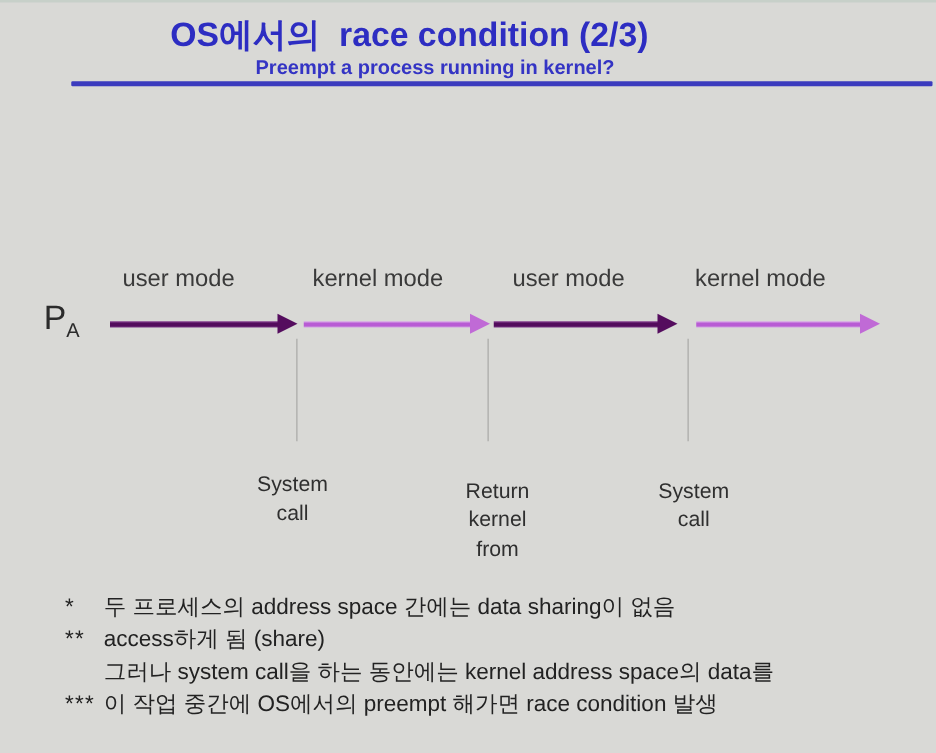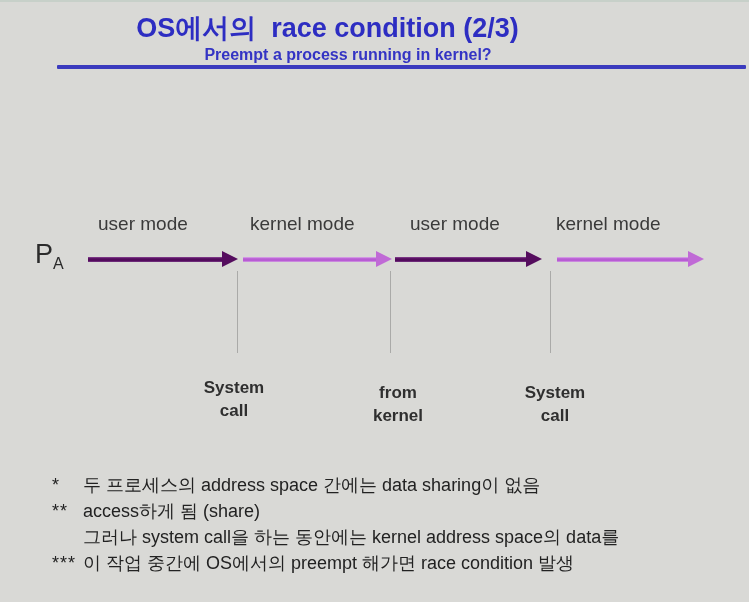--- a/index.html
+++ b/index.html
@@ -59,21 +59,21 @@
   .arrow.a3 { left:557px; width:147px; }
   .vline {
     position:absolute; top:271px; height:82px; width:1px;
     background:#aaaaa8;
   }
   .vline.v0 { left:237px; }
   .vline.v1 { left:390px; }
   .vline.v2 { left:550px; }
   .transition {
     position:absolute; width:84px;
-    font-size:17px; color:#2f2f2f; text-align:center; line-height:1.38;font-weight:bold;
+    font-size:17px; color:#2f2f2f; text-align:center; line-height:1.38;
   }
   .transition.t0 { left:192px; top:376px; }
   .transition.t1 { left:356px; top:381px; }
   .transition.t2 { left:513px; top:381px; }
   .notes {
     position:absolute; left:52px; top:472px; width:680px;
     font-size:18px; color:#222222;
   }
   .note-row { display:flex; line-height:26px; }
   .note-marker { flex:0 0 31px; width:31px; letter-spacing:1px; }
@@ -114,22 +114,23 @@
 
 <div class="vline v0"></div>
 <div class="vline v1"></div>
 <div class="vline v2"></div>
 
 <div class="transition t0">
   <div>System</div>
   <div>call</div>
 </div>
 <div class="transition t1">
+  <div>Return</div>
+  <div>kernel</div>
   <div>from</div>
-  <div>kernel</div>
 </div>
 <div class="transition t2">
   <div>System</div>
   <div>call</div>
 </div>
 
 <div class="notes">
   <div class="note-row">
     <div class="note-marker">*</div>
     <div class="note-text">

